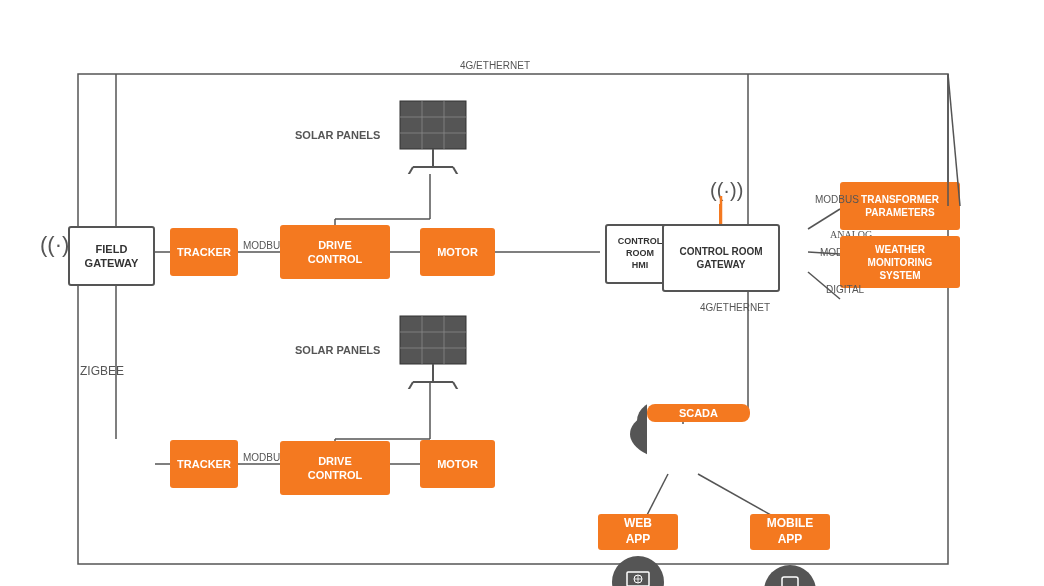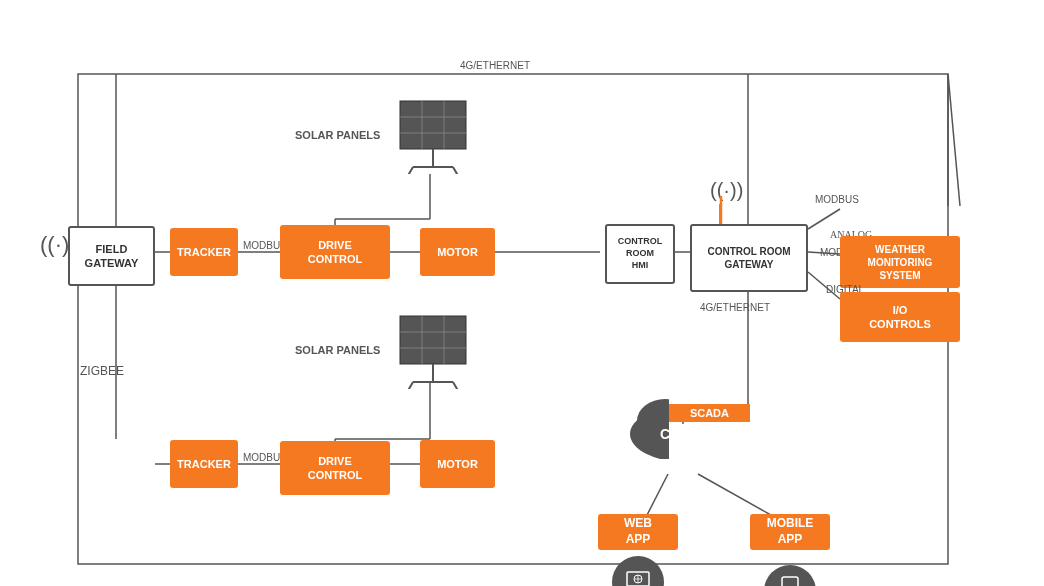--- a/index.html
+++ b/index.html
@@ -200,55 +200,55 @@
 ROOM
 HMI</span>
   </div>
 
   <div style="position:absolute; left:710px; top:135px; font-size:20px; color:#555;">((·))</div>
 
   <svg style="position:absolute; left:718px; top:152px;" width="6" height="35">
     <line x1="3" y1="0" x2="3" y2="35" stroke="#f47920" stroke-width="2.5"></line>
   </svg>
 
-  <div class="white-box" style="left: 690px; top: 180px; width: 118px; height: 68px; font-size:10px;">
+  <div class="white-box" style="left: 662px; top: 180px; width: 118px; height: 68px; font-size:10px;">
     <span style="white-space:pre-line; font-size:10px; font-weight:bold; color:#333;">CONTROL ROOM
 GATEWAY</span>
   </div>
 
+  <div class="orange-box" style="left: 840px; top: 138px; width: 120px; height: 48px;">
+    <span style="white-space:pre-line; font-size:10px;">TRANSFORMER
+PARAMETERS</span>
+  </div>
 
   <div class="label" style="left: 815px; top: 150px;">MODBUS</div>
 
   <div class="label" style="left: 830px; top: 185px; font-family: Liberation Serif, serif;">ANALOG</div>
 
   <div class="label" style="left: 820px; top: 203px;">MODBUS</div>
 
   <div class="orange-box" style="left: 840px; top: 192px; width: 120px; height: 52px;">
     <span style="white-space:pre-line; font-size:10px;">WEATHER
 MONITORING
 SYSTEM</span>
   </div>
 
   <div class="label" style="left: 826px; top: 240px;">DIGITAL</div>
 
-  <div class="orange-box" style="left: 840px; top: 248px; width: 120px; height: 50px;">
-    <span style="white-space:pre-line;">I/O
-CONTROLS</span>
-  </div>
 
   <div class="label" style="left: 700px; top: 258px; font-size:10px; color:#555;">4G/ETHERNET</div>
 
   <div style="position:absolute; left:620px; top:320px; width:130px; height:110px; display:flex; flex-direction:row; align-items:center;">
     <svg width="130" height="80">
       <ellipse cx="65" cy="55" rx="55" ry="28" fill="#555"></ellipse>
       <ellipse cx="45" cy="42" rx="28" ry="22" fill="#555"></ellipse>
       <ellipse cx="82" cy="38" rx="25" ry="20" fill="#555"></ellipse>
       <text x="65" y="55" text-anchor="middle" fill="white" font-size="14" font-weight="bold" dy="5">CLOUD</text>
     </svg>
-    <div style="background:#f47920; color:#fff; font-size:11px; font-weight:bold; padding:3px 21px; border-radius:0; margin-top:-12px; position:relative; z-index:2;">SCADA</div>
+    <div style="background:#f47920; color:#fff; font-size:11px; font-weight:bold; padding:3px 32px; border-radius:8px; margin-top:-12px; position:relative; z-index:2;">SCADA</div>
   </div>
 
   <div style="position:absolute; left:598px; top:470px; display:flex; flex-direction:column; align-items:center;">
     <div class="orange-box" style="position:relative; width:80px; height:36px; font-size:12px;">
       <span style="white-space:pre-line;">WEB
 APP</span>
     </div>
     <div class="app-circle" style="position:relative; margin-top:6px; width:52px; height:52px;">
       <svg width="30" height="30">
         <rect x="4" y="5" width="22" height="14" rx="1" fill="none" stroke="white" stroke-width="1.5"></rect>

